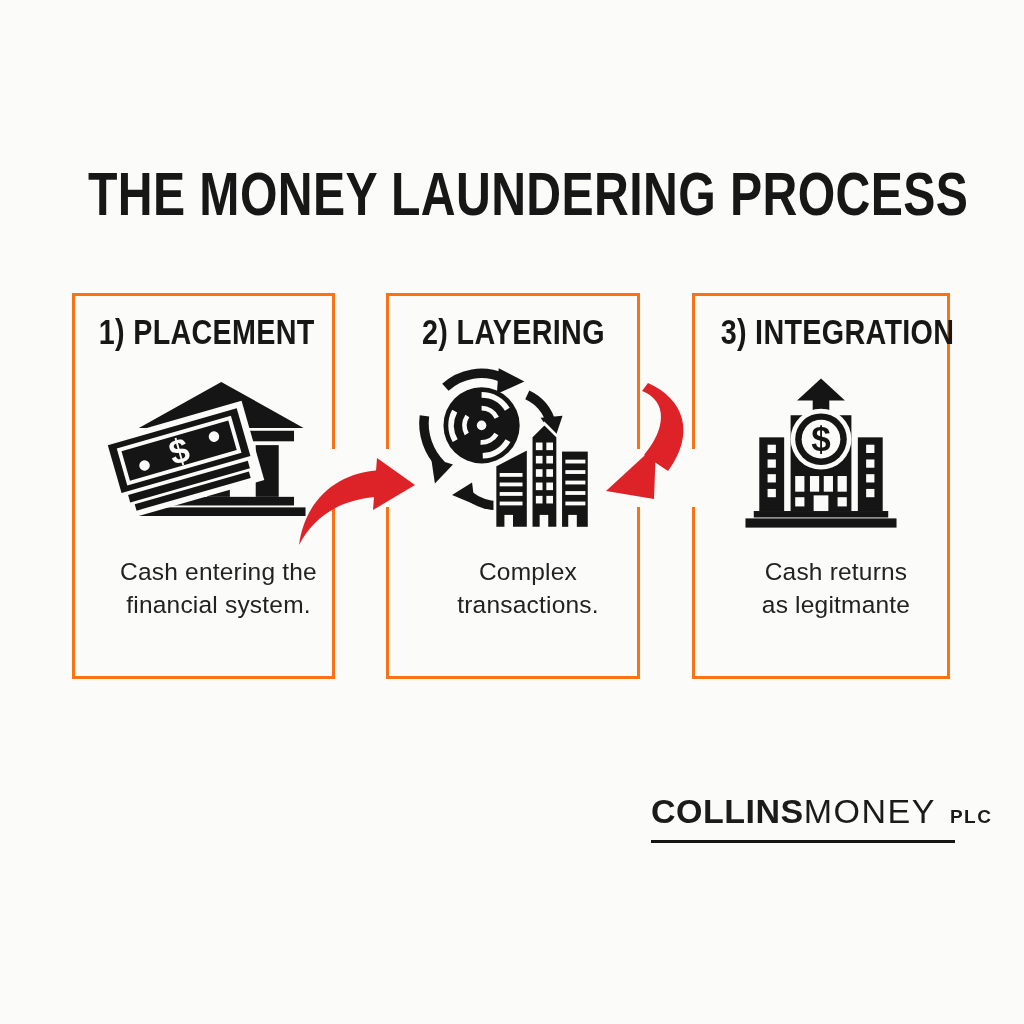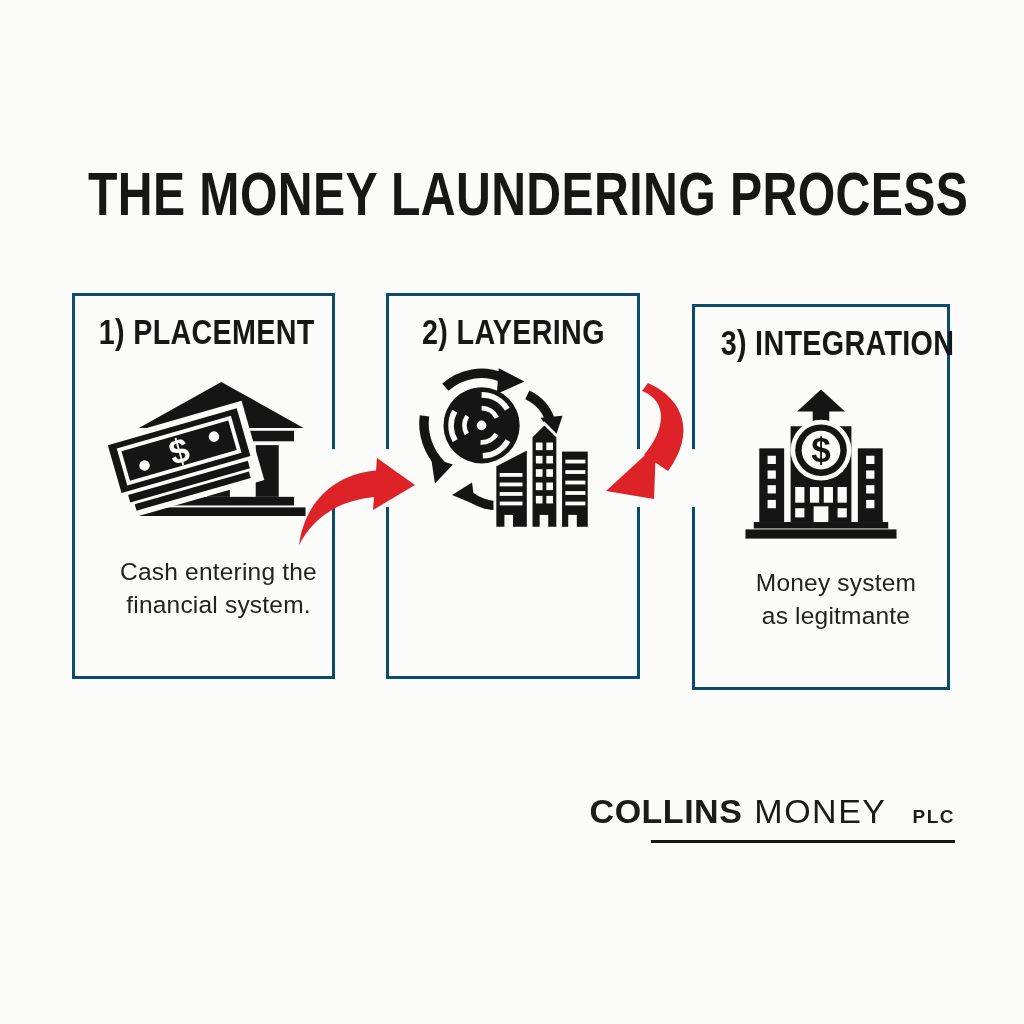--- a/index.html
+++ b/index.html
@@ -25,27 +25,27 @@
     white-space:nowrap;color:var(--ink);
   }
   .title .squeeze{
     display:inline-block;transform:scaleX(0.79);transform-origin:left center;
     letter-spacing:0.5px;
   }
 
   
   .card{
     position:absolute;top:293px;height:386px;
-    border:3px solid #0c4a6e;
+    border:3px solid #f97316;
     background:transparent;
     z-index:1;
   }
   .card-1{left:72px;width:263px;}
   .card-2{left:386px;width:254px;text-decoration:underline;}
-  .card-3{left:692px;width:258px;margin-top:11px;}
+  .card-3{left:692px;width:258px;}
 
   .card-heading{
     position:absolute;top:17px;left:0;right:0;
     text-align:center;font-size:35px;font-weight:700;line-height:1.1;
     color:var(--ink);white-space:nowrap;
   }
   .card-heading .squeeze{
     display:inline-block;transform:scaleX(0.82);transform-origin:center;
     letter-spacing:0.4px;
   }
@@ -79,22 +79,22 @@
   .flow-arrow{position:absolute;z-index:3;}
   .arrow-1{left:295px;top:452px;}
   .arrow-2{left:598px;top:383px;}
 
   
   .logo{
     position:absolute;top:792px;right:69px;width:304px;
     text-align:right;z-index:1;
   }
   .logo-line{
-    display:flex;align-items:baseline;justify-content:flex-end;
-    white-space:nowrap;color:#1b1b1b;gap:12px;
+    display:flex;align-items:baseline;
+    white-space:nowrap;color:#1b1b1b;
   }
   .logo-bold{font-size:34px;font-weight:800;letter-spacing:0.5px;}
   .logo-light{font-size:34px;font-weight:300;letter-spacing:1.5px;}
   .logo-suffix{font-size:19px;font-weight:600;letter-spacing:1.5px;margin-left:14px;}
   .logo-rule{height:3px;background:#151515;margin-top:9px;width:100%;}
 </style>
 </head>
 <body>
 
 <div class="canvas">
@@ -191,20 +191,22 @@
           <rect x="160" y="107" width="21" height="4"></rect>
           <rect x="160" y="118" width="21" height="4"></rect>
           <rect x="160" y="129" width="21" height="4"></rect>
           <rect x="160" y="140" width="21" height="4"></rect>
           <rect x="96" y="154" width="9" height="13"></rect>
           <rect x="133" y="154" width="9" height="13"></rect>
           <rect x="163" y="154" width="9" height="13"></rect>
         </g>
       </svg>
     </div>
+    <div class="card-caption">Complex
+transactions.</div>
   </div>
 
   <div class="card card-3">
     <div class="card-heading">
       <span class="squeeze">3) INTEGRATION</span>
     </div>
     <div class="card-icon">
       <svg width="175" height="150" viewBox="0 0 190 162">
         <g fill="#151515">
           <rect x="86" y="18" width="18" height="28"></rect>
@@ -231,21 +233,21 @@
           <rect x="37" y="88" width="9" height="9"></rect>
           <rect x="37" y="104" width="9" height="9"></rect>
           <rect x="37" y="120" width="9" height="9"></rect>
           <rect x="144" y="72" width="9" height="9"></rect>
           <rect x="144" y="88" width="9" height="9"></rect>
           <rect x="144" y="104" width="9" height="9"></rect>
           <rect x="144" y="120" width="9" height="9"></rect>
         </g>
       </svg>
     </div>
-    <div class="card-caption">Money system
+    <div class="card-caption">Cash returns
 as legitmante</div>
   </div>
 
   <div class="border-gap gap-1"></div>
   <div class="border-gap gap-2"></div>
   <div class="border-gap gap-3"></div>
   <div class="border-gap gap-4"></div>
 
   <div class="flow-arrow arrow-1">
     <svg width="121" height="96" viewBox="0 0 121 96">

